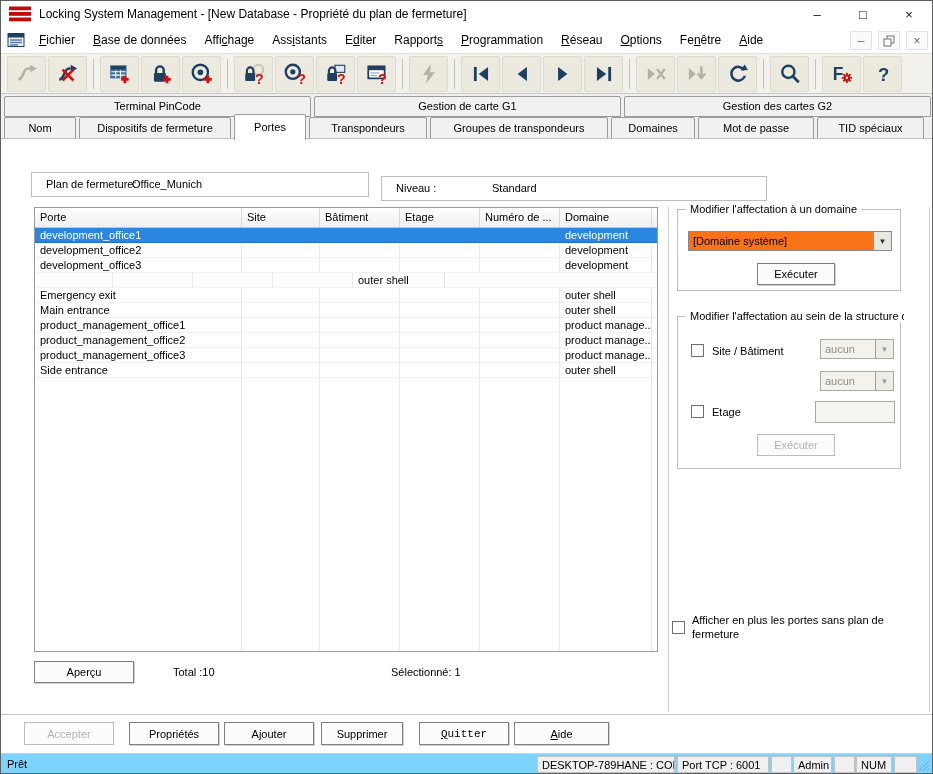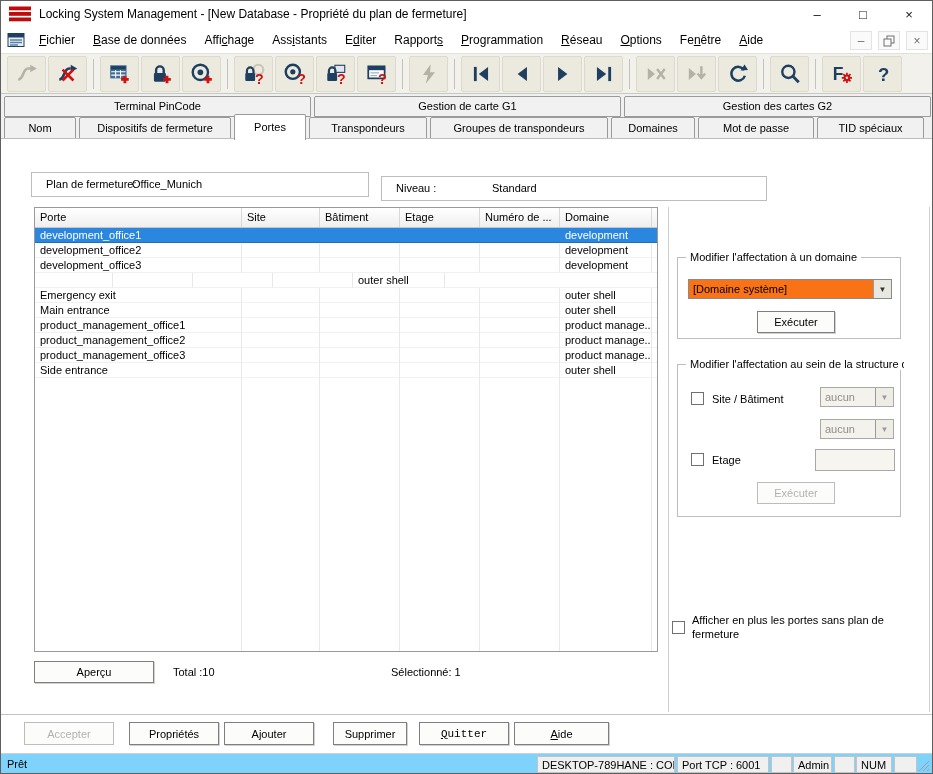--- a/index.html
+++ b/index.html
@@ -65,21 +65,21 @@
   .td{border-right:1px solid #e8e8e8;border-bottom:1px solid #f1f1f1;padding:0 0 0 5px;
     line-height:14px;box-sizing:border-box;white-space:nowrap;overflow:hidden;}
   .trow.sel{background:#2b86e0;color:#fff;}
   .trow.sel .td{border-right-color:#2b86e0;border-bottom-color:#1e6fc4;}
   .tfill{display:flex;flex:1;}
   .tfill .td{border-bottom:none;height:auto;}
 
   .vline{position:absolute;width:1px;background:#cfcfcf;}
 
   
-  .group{position:absolute;border:1px solid #bdbdbd;box-sizing:border-box;background:#fff;margin-top:48px;}
+  .group{position:absolute;border:1px solid #bdbdbd;box-sizing:border-box;background:#fff;}
   .group .legend{position:absolute;top:-7px;left:8px;background:#fff;padding:0 4px;
     white-space:nowrap;overflow:hidden;max-width:210px;}
 
   .combo{position:absolute;display:flex;border:1px solid #8a8a8a;background:#f97316;box-sizing:border-box;}
   .combo .cval{flex:1;padding:2px 0 0 4px;white-space:nowrap;overflow:hidden;line-height:15px;}
   .combo .carr{width:17px;border-left:1px solid #9a9a9a;background:#e9e8e0;display:flex;
     align-items:center;justify-content:center;font-size:8px;color:#333;flex:none;}
   .combo.dis{background:#f3f2ec;color:#8f8d85;border-color:#a9a9a3;}
   .combo.dis .carr{color:#9b9b9b;background:#eeede5;}
 
@@ -460,30 +460,30 @@
       </div>
       <span class="cbx" style="left:13px;top:88px;"></span>
       <span class="cblabel" style="left:34px;top:88px;">Etage</span>
       <div class="tinput" style="left:137px;top:84px;width:80px;height:22px;"></div>
       <button class="btn dis" style="left:79px;top:117px;width:78px;height:22px;">Exécuter</button>
     </div>
 
     <span class="cbx" style="left:671px;top:482px;"></span>
     <span class="cblabel" style="left:691px;top:474px;width:195px;">Afficher en plus les portes sans plan de fermeture</span>
 
-    <button class="btn" style="left:33px;top:522px;width:120px;height:22px;">Aperçu</button>
+    <button class="btn" style="left:33px;top:522px;width:100px;height:22px;">Aperçu</button>
     <span class="abs" style="left:172px;top:527px;">Total :10</span>
     <span class="abs" style="left:390px;top:527px;">Sélectionné: 1</span>
 
     <div class="hline" style="left:0;top:575px;width:931px;"></div>
     <div id="actions">
         <button class="btn dis" style="left: 23px; top: 583px; width: 90px; height: 23px;">Accepter</button>
         <button class="btn" style="left: 128px; top: 583px; width: 90px; height: 23px;">Propriétés</button>
         <button class="btn" style="left: 223px; top: 583px; width: 90px; height: 23px;">Ajouter</button>
-        <button class="btn" style="left: 332px; top: 583px; width: 74px; height: 23px;">Supprimer</button>
+        <button class="btn" style="left: 320px; top: 583px; width: 82px; height: 23px;">Supprimer</button>
         <button class="btn" style="left: 418px; top: 583px; width: 90px; height: 23px; font-family: Liberation Mono, monospace;"><u>Q</u>uitter</button>
         <button class="btn" style="left: 513px; top: 583px; width: 95px; height: 23px;"><u>A</u>ide</button>
       </div>
   </div>
 
   <div class="statusbar">
     <span class="ready">Prêt</span>
     <span id="ssegs"><span class="sseg" style="left: 536px; width: 138px;">DESKTOP-789HANE : COM(*)</span><span class="sseg" style="left: 676px; width: 92px;">Port TCP : 6001</span><span class="sseg" style="left: 770px; width: 21px;"></span><span class="sseg" style="left: 792px; width: 39px;">Admin</span><span class="sseg" style="left: 833px; width: 21px;"></span><span class="sseg" style="left: 855px; width: 36px;">NUM</span><span class="sseg" style="left: 893px; width: 23px;"></span></span>
     <svg class="grip" width="11" height="11" viewBox="0 0 11 11">
       <path d="M0 10 L10 0 M4 10 L10 4 M8 10 L10 8" stroke="#9f9f9f" fill="none"></path>

